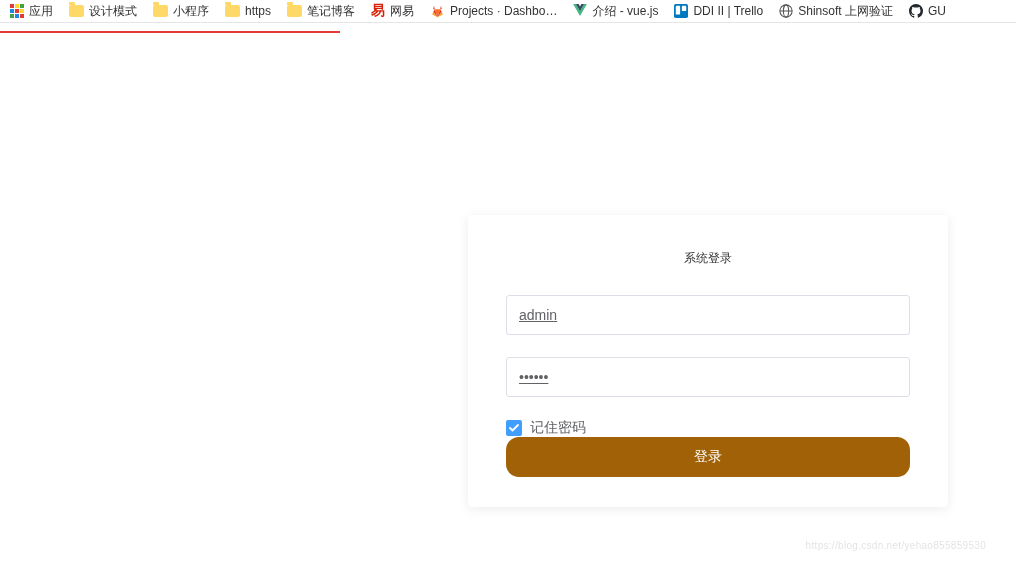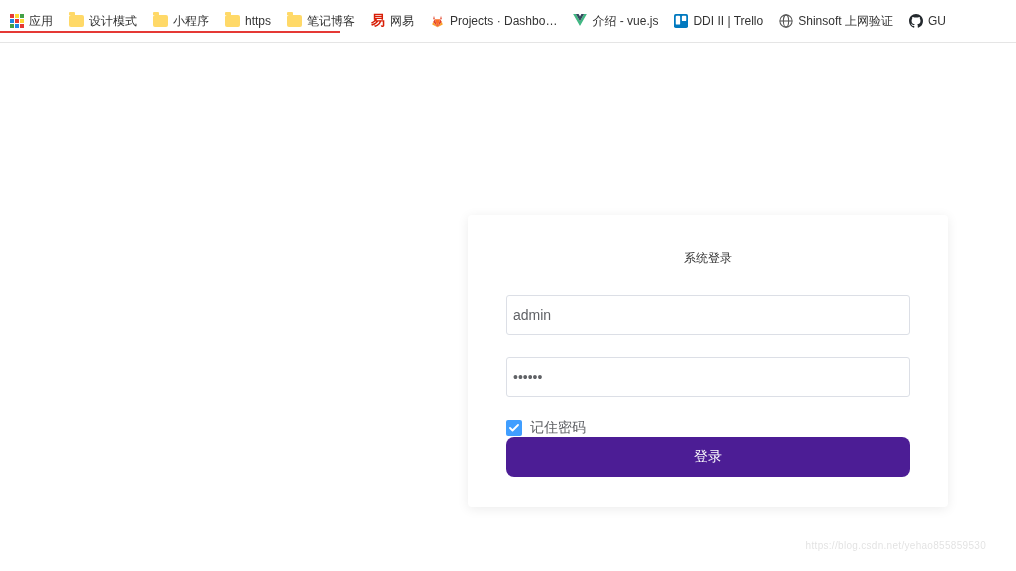--- a/index.html
+++ b/index.html
@@ -1,40 +1,40 @@
 <!DOCTYPE html>
 <html><head>
   <meta charset="utf-8">
   <style>
     * { margin: 0; padding: 0; box-sizing: border-box; }
     body { font-family: "Microsoft YaHei", Arial, sans-serif; width: 1016px; height: 571px; background: #fff; overflow: hidden; position: relative; }
     
-    .bookmarks-bar { display: flex; align-items: center; padding: 12px 10px; gap: 16px; border-bottom: 1px solid #e5e5e5; font-size: 12px; color: #333; }
+    .bookmarks-bar { display: flex; align-items: center; padding: 2px 10px; gap: 16px; border-bottom: 1px solid #e5e5e5; font-size: 12px; color: #333; }
     .bookmark-item { display: flex; align-items: center; gap: 5px; cursor: pointer; white-space: nowrap; }
     .apps-icon { width: 14px; height: 14px; display: grid; grid-template-columns: repeat(3,4px); grid-template-rows: repeat(3,4px); gap: 1px; }
     .apps-icon span:nth-child(1){background:#e53935}.apps-icon span:nth-child(2){background:#fdd835}.apps-icon span:nth-child(3){background:#43a047}
     .apps-icon span:nth-child(4){background:#1e88e5}.apps-icon span:nth-child(5){background:#e53935}.apps-icon span:nth-child(6){background:#fdd835}
     .apps-icon span:nth-child(7){background:#43a047}.apps-icon span:nth-child(8){background:#1e88e5}.apps-icon span:nth-child(9){background:#e53935}
     .apps-icon span { display:block; }
     .folder-icon { width: 15px; height: 12px; background: #ffd968; border-radius: 2px; position: relative; }
     .folder-icon::before { content:''; position:absolute; top:-3px; left:0; width:6px; height:3px; background:#ffd968; border-radius:1px 1px 0 0; }
     .netease-icon { color: #d81e06; font-weight: bold; font-size: 14px; }
     .gitlab-icon svg, .trello-icon svg, .github-icon svg, .globe-icon svg { display:block; }
     .vue-icon { color:#41b883; font-weight:bold; }
     
     .progress-line { position:absolute; top:31px; left:0; width:340px; height:2px; background:#e53935; }
     
     .login-card { position:absolute; top:215px; left:468px; width:480px; background:#fff; border-radius:4px; box-shadow:0 2px 12px rgba(0,0,0,0.08); padding:35px 38px 30px; }
     .login-title { text-align:center; font-size:12px; color:#333; margin-bottom:28px; font-weight:normal; }
-    .input-field { width:100%; height:40px; border:1px solid #dcdfe6; border-radius:3px; padding:0 6px; font-size:14px; color:#606266; margin-bottom:22px; outline:none; }
+    .input-field { width:100%; height:40px; border:1px solid #dcdfe6; border-radius:3px; padding:0 12px; font-size:14px; color:#606266; margin-bottom:22px; outline:none;text-decoration:underline; }
     .checkbox-row { display:flex; align-items:center; gap:8px; }
     .checkbox-box { width:16px; height:16px; background:#409eff; border-radius:2px; display:flex; align-items:center; justify-content:center; cursor:pointer; }
     .checkbox-box svg { display:block; }
     .checkbox-label { font-size:14px; color:#606266; }
-    .login-btn { width:100%; height:40px; background:#4c1d95; color:#fff; border:none; border-radius:8px; font-size:14px; cursor:pointer; }
+    .login-btn { width:100%; height:40px; background:#a16207; color:#fff; border:none; border-radius:13px; font-size:14px; cursor:pointer; }
     
     .watermark { position:absolute; bottom:20px; right:30px; font-size:10px; color:rgba(0,0,0,0.12); letter-spacing:0.3px; }
   </style>
 </head>
 <body>
 
 <div class="bookmarks-bar">
   <div class="bookmark-item">
     <div class="apps-icon">
         <span></span>

